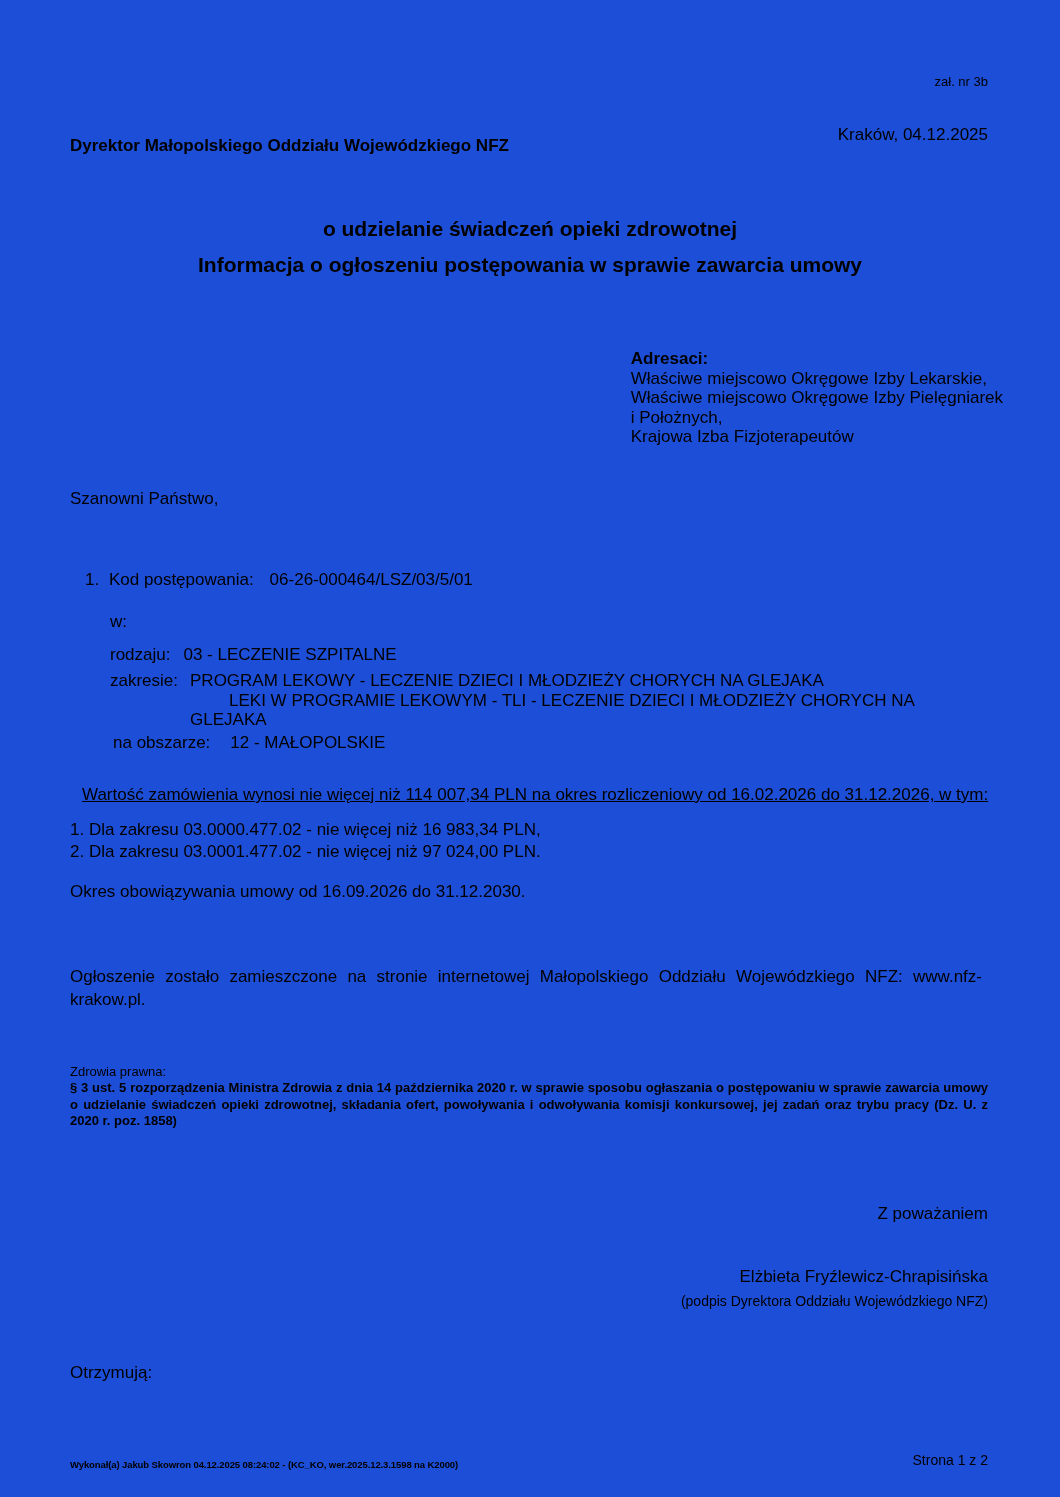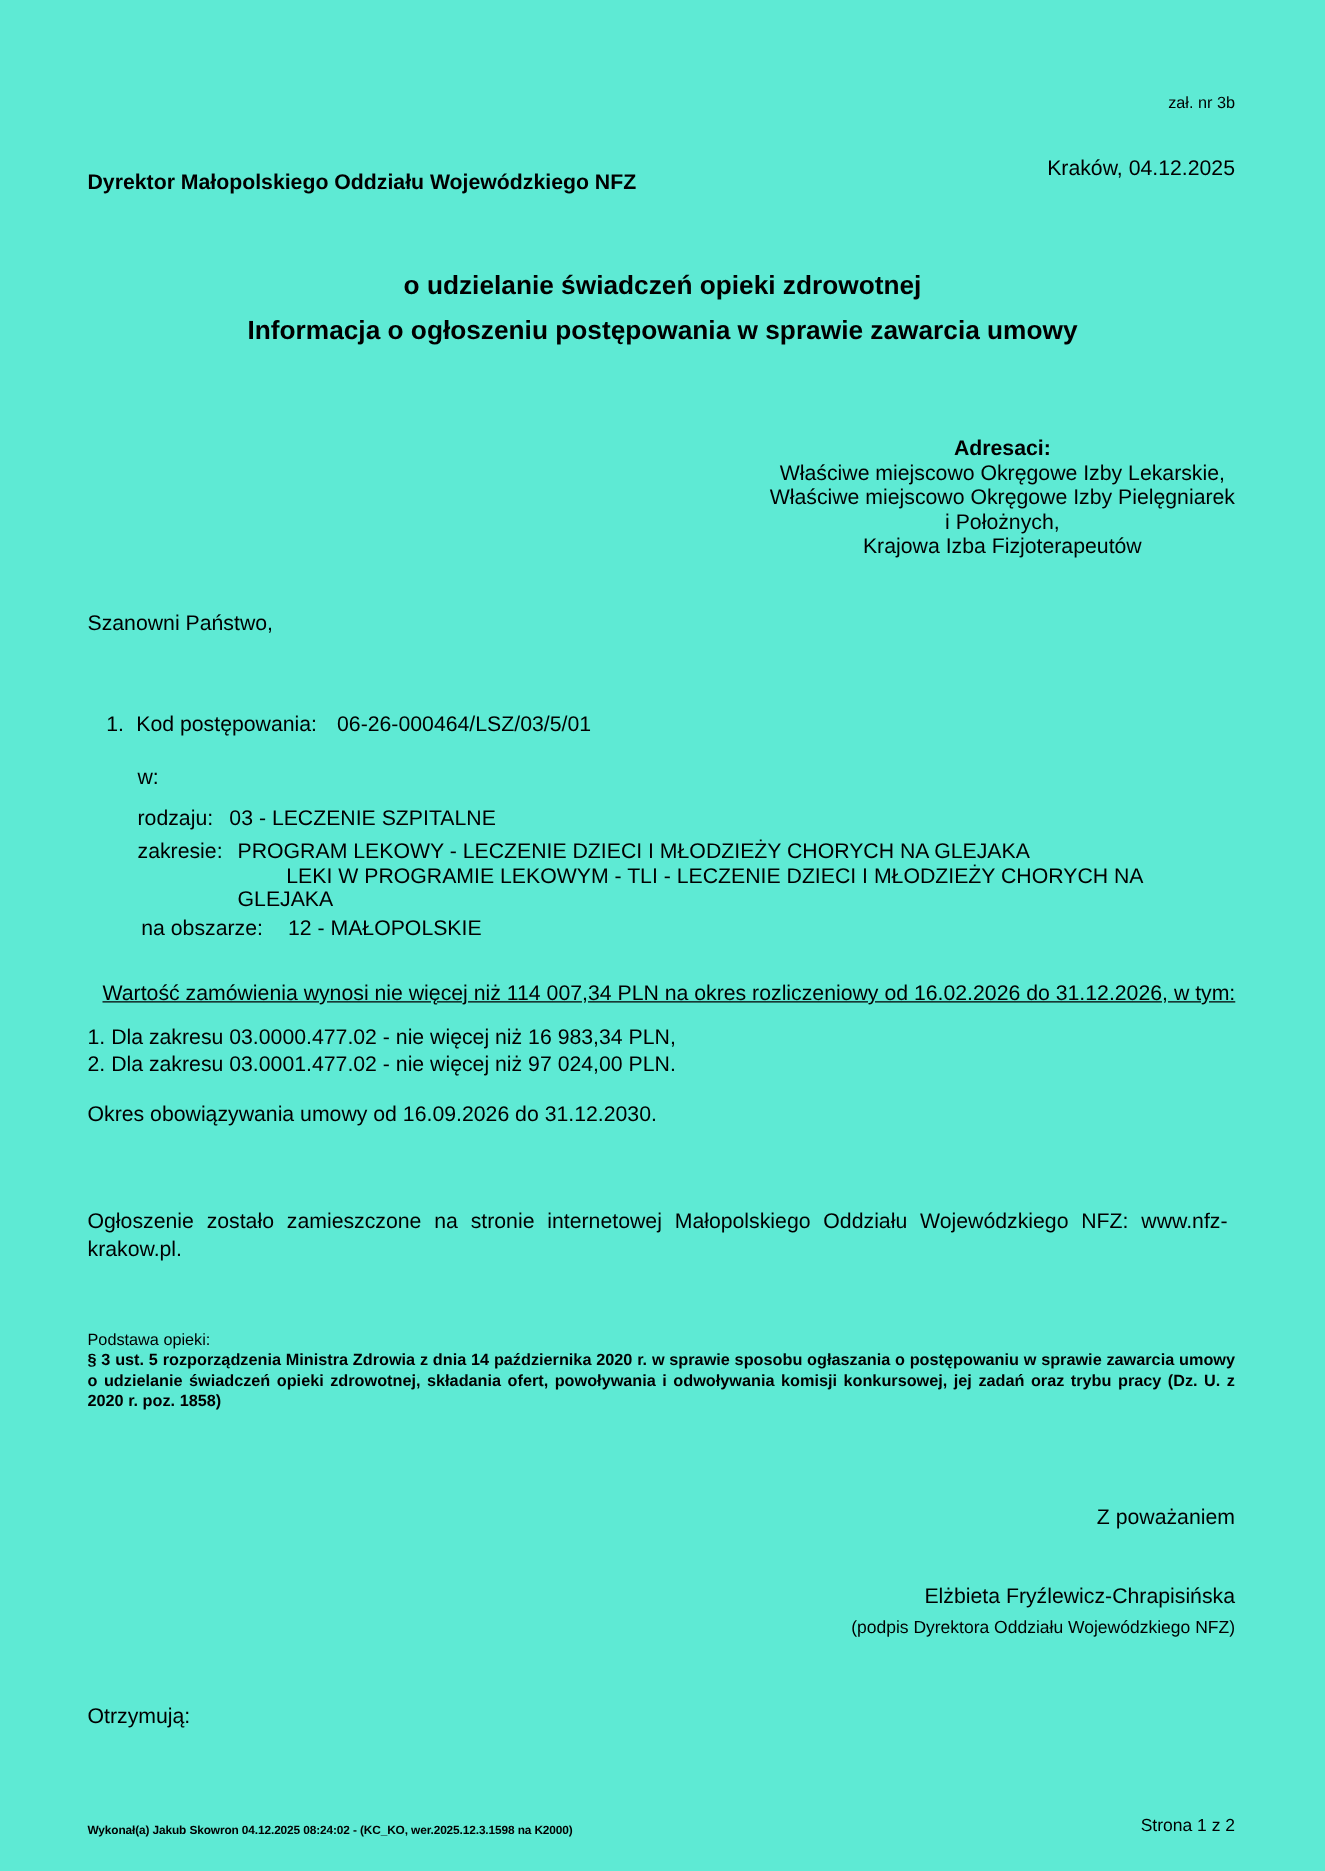--- a/index.html
+++ b/index.html
@@ -1,36 +1,36 @@
 <!DOCTYPE html>
 <html><head>
 <meta charset="utf-8">
 <style>
   html,body { margin:0; padding:0; background:#ffffff; }
   .page {
     position:relative;
     width:1060px;
     height:1497px;
-    background:#5eead4;
+    background:#1d4ed8;
     color:#000000;
     font-family:"Liberation Sans", sans-serif;
     font-size:17px;
     overflow:hidden;
   }
   .abs { position:absolute; }
   .b { font-weight:bold; }
   .just { text-align:justify; }
   .att-ref { top:74px; right:72px; font-size:13px; }
   .place-date { top:125px; right:72px; font-size:17px; }
   .sender { top:136px; left:70px; font-size:17px; font-weight:bold; }
   .doc-title {
     top:211px; left:0; width:100%;
     text-align:center; font-size:21px; font-weight:bold; line-height:36px;
   }
-  .addressees { top:349px; right:72px; text-align:center; line-height:19.5px; }
+  .addressees { top:349px; right:57px; text-align:left; line-height:19.5px; }
   .body-block { top:488px; left:70px; width:918px; line-height:22px; }
   .body-block p { margin:0; width:912px; }
   .item-row { top:570px; left:85px; white-space:nowrap; }
   .item-num { display:inline-block; width:24px; }
   .item-label { margin-right:16px; }
   .w-label { top:612px; left:110px; }
   .type-row { top:645px; left:110px; white-space:nowrap; }
   .type-row .lbl { margin-right:13px;margin-top:43px; }
   .scope-row { top:671px; left:110px; display:flex; align-items:flex-start; }
   .scope-row .lbl { margin-right:12px; flex:none; }
@@ -106,21 +106,21 @@
     <p class="just">Wartość zamówienia wynosi nie więcej niż 114 007,34 PLN na okres rozliczeniowy od 16.02.2026 do 31.12.2026, w tym:</p>
     <div>1. Dla zakresu 03.0000.477.02 - nie więcej niż 16 983,34 PLN,</div>
     <div>2. Dla zakresu 03.0001.477.02 - nie więcej niż 97 024,00 PLN.</div>
   </div>
 
   <div class="abs period-line">Okres obowiązywania umowy od 16.09.2026 do 31.12.2030.</div>
 
   <div class="abs pub-block just">Ogłoszenie zostało zamieszczone na stronie internetowej Małopolskiego Oddziału Wojewódzkiego NFZ: www.nfz-krakow.pl.</div>
 
   <div class="abs legal-block">
-    <div>Podstawa opieki:</div>
+    <div>Zdrowia prawna:</div>
     <p class="just">§ 3 ust. 5 rozporządzenia Ministra Zdrowia z dnia 14 października 2020 r. w sprawie sposobu ogłaszania o postępowaniu w sprawie zawarcia umowy o udzielanie świadczeń opieki zdrowotnej, składania ofert, powoływania i odwoływania komisji konkursowej, jej zadań oraz trybu pracy (Dz. U. z 2020 r. poz. 1858)</p>
   </div>
 
   <div class="abs closing">Z poważaniem</div>
 
   <div class="abs sig-name">Elżbieta Fryźlewicz-Chrapisińska</div>
 
   <div class="abs sig-caption">(podpis Dyrektora Oddziału Wojewódzkiego NFZ)</div>
 
   <div class="abs recipients">Otrzymują:</div>

